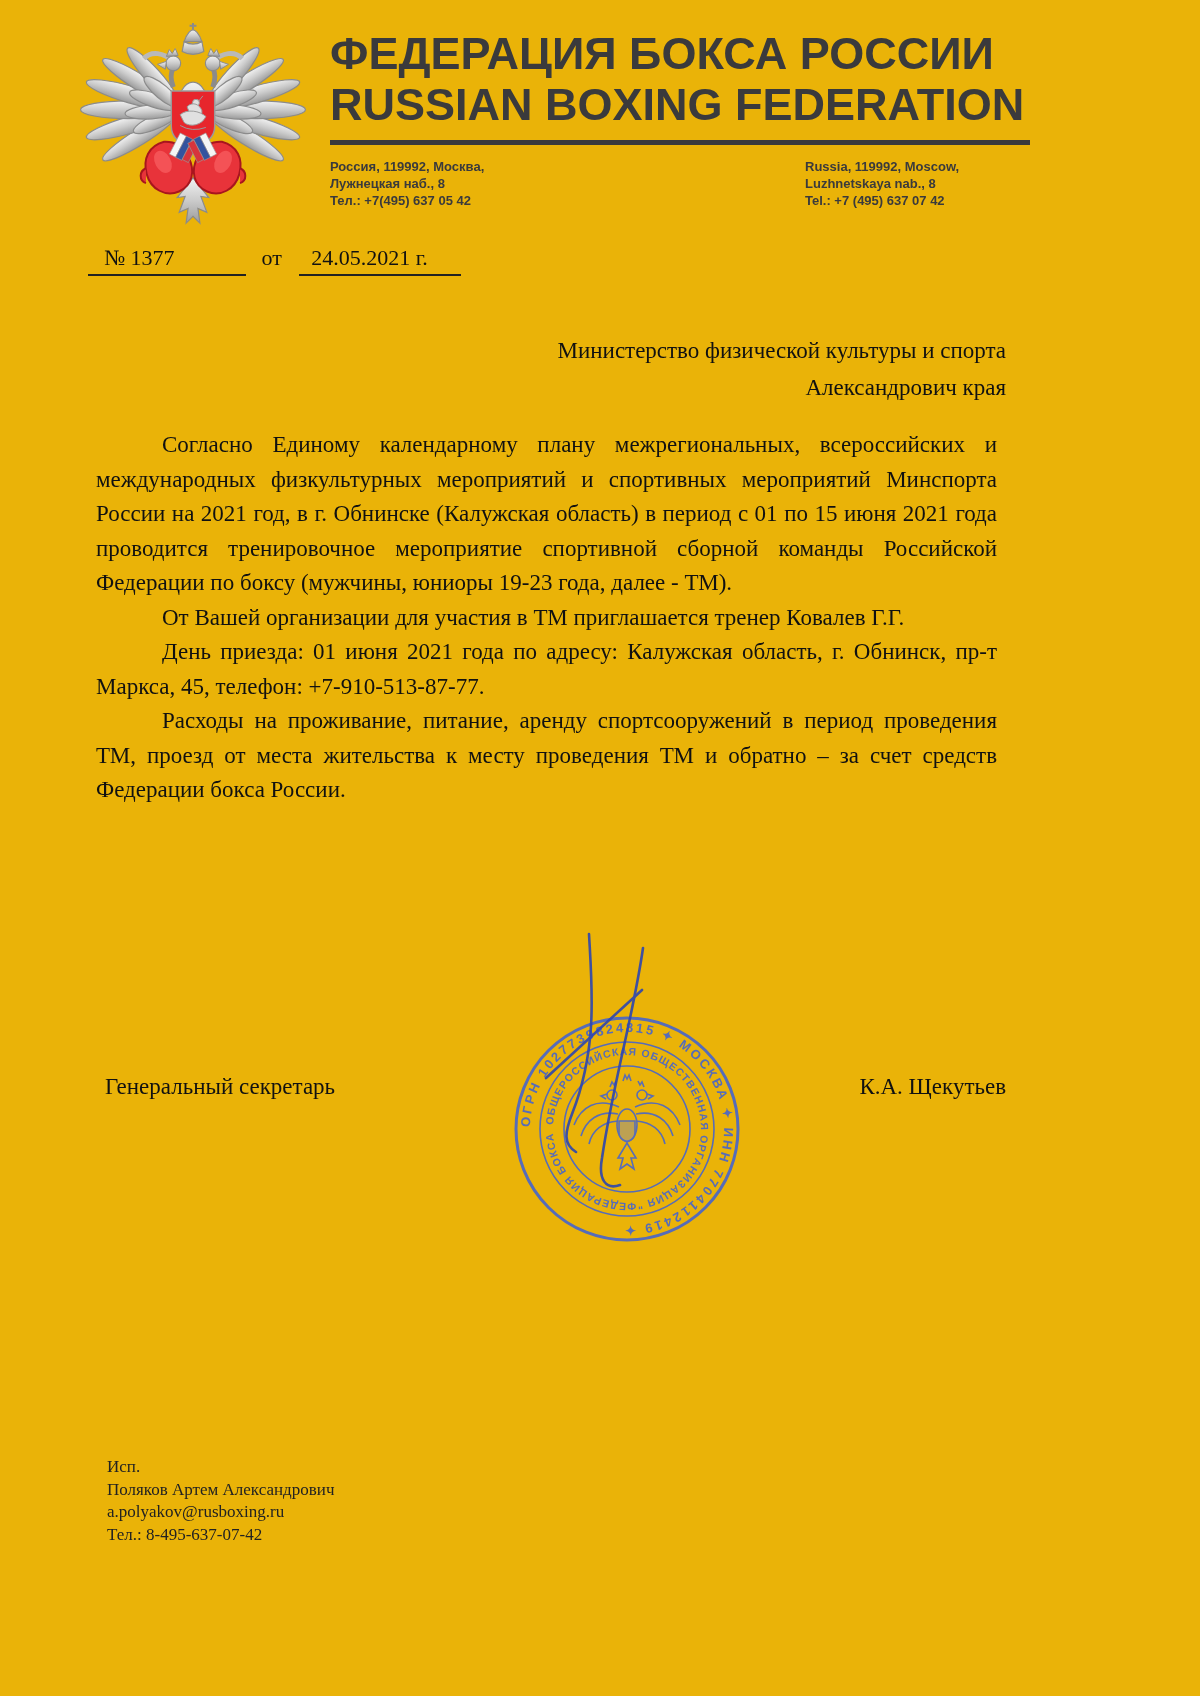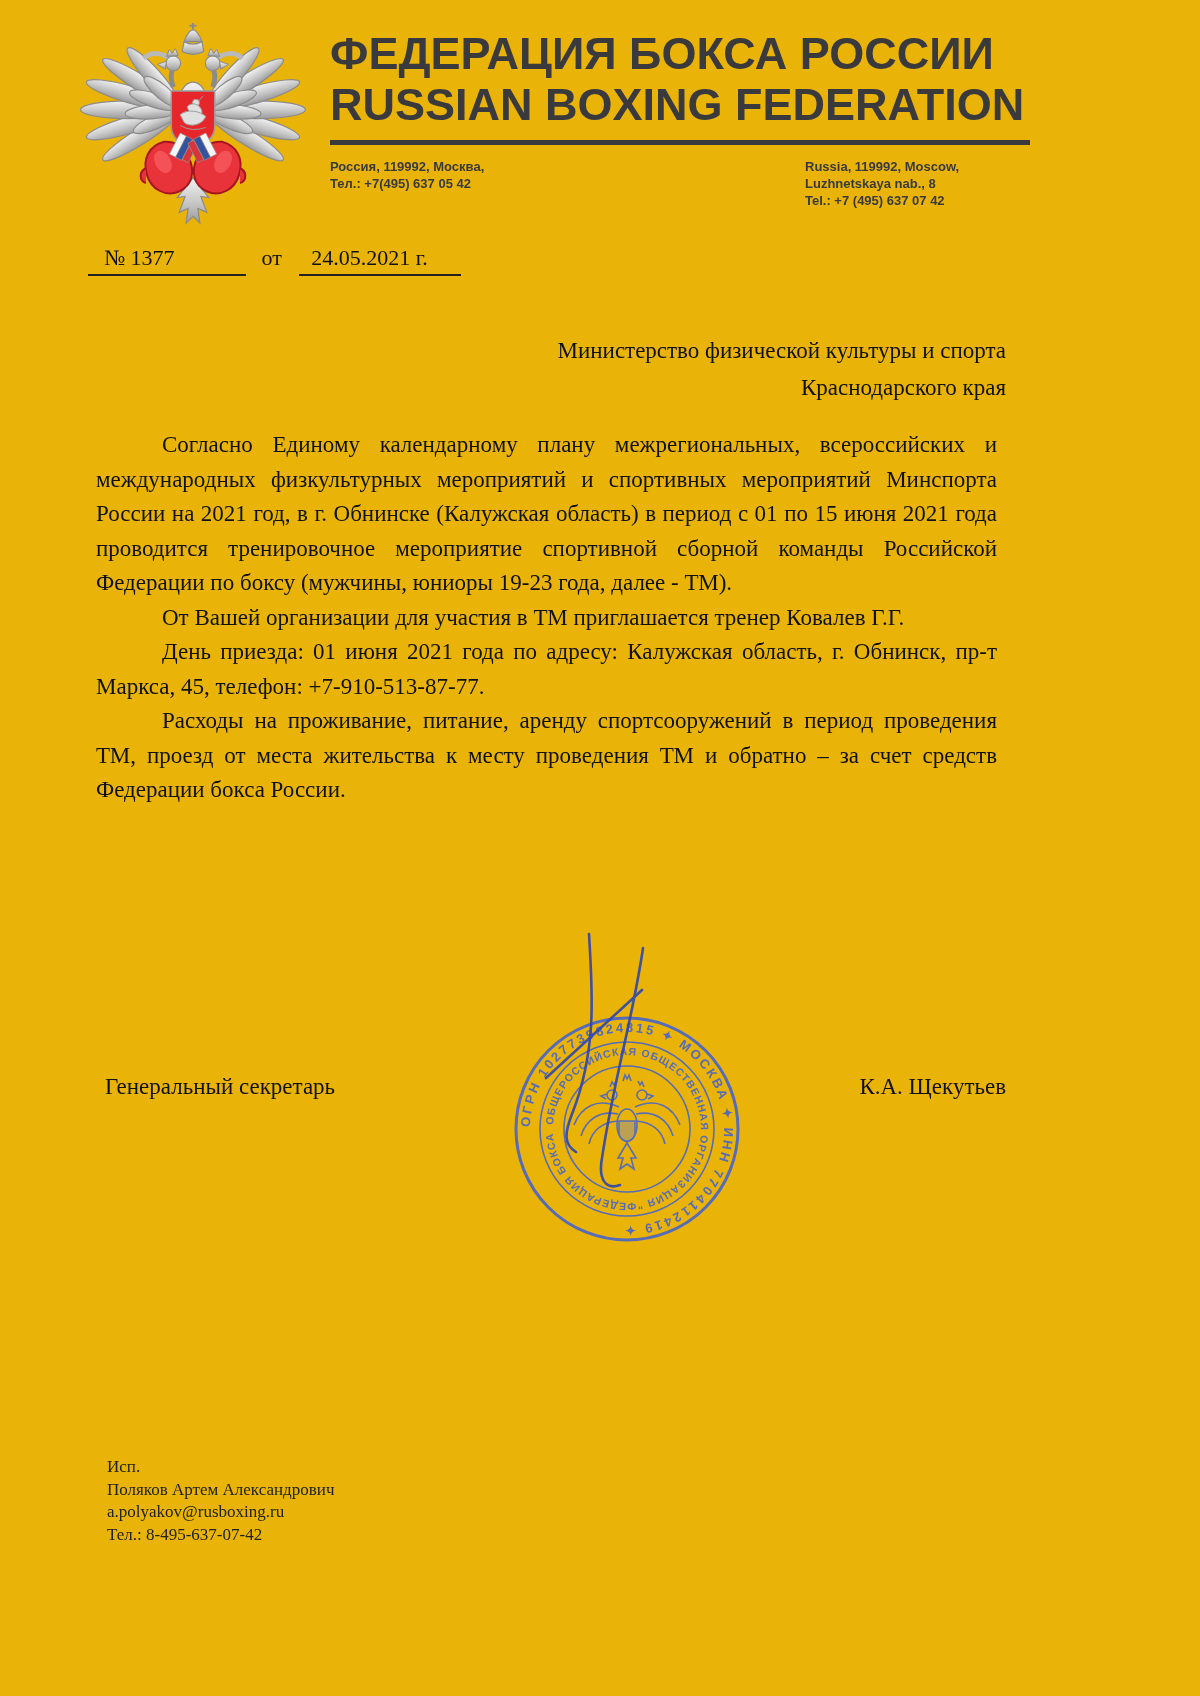--- a/index.html
+++ b/index.html
@@ -132,40 +132,41 @@
       </svg>
     </div>
 
     <div class="head-right">
       <div class="title">ФЕДЕРАЦИЯ БОКСА РОССИИ</div>
       <div class="title">RUSSIAN BOXING FEDERATION</div>
       <div class="rule"></div>
       <div class="addr-row">
         <div class="addr-ru">
           <div>Россия, 119992, Москва,</div>
+          <div>Лужнецкая наб., 8</div>
           <div>Тел.: +7(495) 637 05 42</div>
         </div>
         <div class="addr-en">
           <div>Russia, 119992, Moscow,</div>
           <div>Luzhnetskaya nab., 8</div>
           <div>Tel.: +7 (495) 637 07 42</div>
         </div>
       </div>
     </div>
   </div>
 
   <div class="ref-line">
     <span class="ref-num">№ 1377</span>
     <span class="ref-ot">от</span>
     <span class="ref-date">24.05.2021 г.</span>
   </div>
 
   <div class="recipient">
     <div>Министерство физической культуры и спорта</div>
-    <div>Краснодарского края</div>
+    <div>Александрович края</div>
   </div>
 
   <div class="body-text">
     <p>Согласно Единому календарному плану межрегиональных, всероссийских и международных физкультурных мероприятий и спортивных мероприятий Минспорта России на 2021 год, в г. Обнинске (Калужская область) в период с 01 по 15 июня 2021 года проводится тренировочное мероприятие спортивной сборной команды Российской Федерации по боксу (мужчины, юниоры 19-23 года, далее - ТМ).</p>
     <p>От Вашей организации для участия в ТМ приглашается тренер Ковалев Г.Г.</p>
     <p>День приезда: 01 июня 2021 года по адресу: Калужская область, г. Обнинск, пр-т Маркса, 45, телефон: +7-910-513-87-77.</p>
     <p>Расходы на проживание, питание, аренду спортсооружений в период проведения ТМ, проезд от места жительства к месту проведения ТМ и обратно – за счет средств Федерации бокса России.</p>
   </div>
 
   <div class="signature-row">

